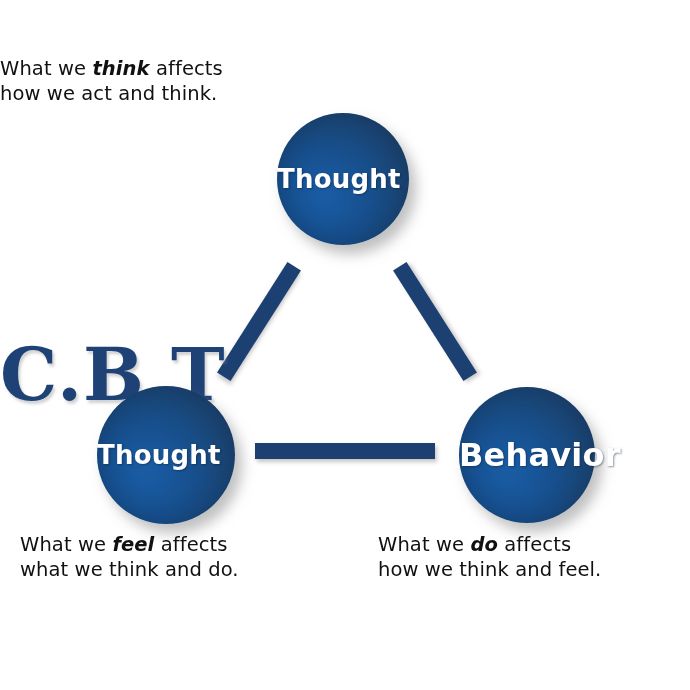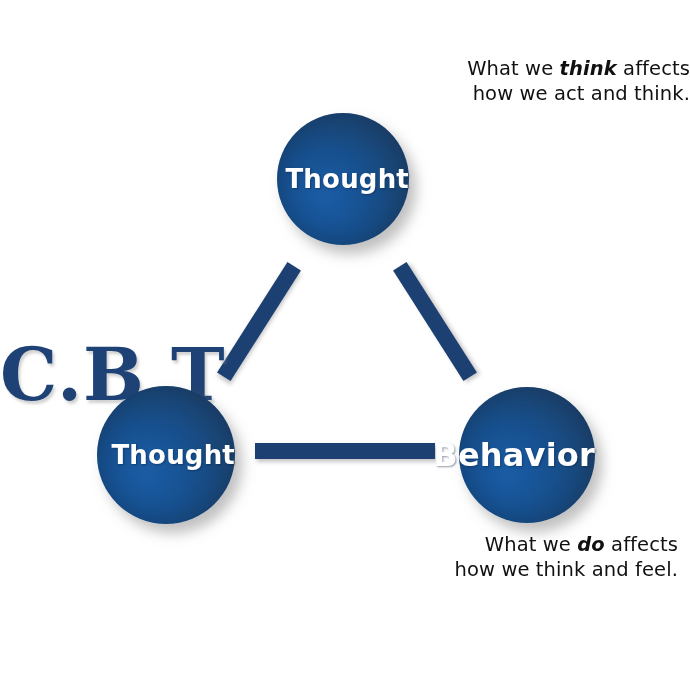--- a/index.html
+++ b/index.html
@@ -12,21 +12,21 @@
     width: 690px;
     height: 690px;
     background: #ffffff;
     overflow: hidden;
     font-family: "DejaVu Sans", "Liberation Sans", sans-serif;
   }
 
   
   .caption {
     position: absolute;
-    text-align: right;
+    text-align: left;
     color: #111111;
     font-family: "DejaVu Sans", "Liberation Sans", sans-serif;
     font-size: 19.5px;
     line-height: 25px;
     letter-spacing: 0.1px;
     white-space: nowrap;
   }
   .caption .kw {
     font-weight: bold;
     font-style: italic;
@@ -89,21 +89,21 @@
     letter-spacing: 1px;
     text-shadow: 2px 3px 3px rgba(150,150,150,0.45);
   }
 
   
   .node {
     position: absolute;
     border-radius: 50%;
     display: flex;
     align-items: center;
-    justify-content: flex-end;
+    justify-content: flex-start;
     background:
       radial-gradient(circle at 36% 62%,
         #1a5ca4 0%,
         #18569a 20%,
         #174f8c 40%,
         #1a4778 62%,
         #1d3f68 82%,
         #1d3a5e 100%);
     box-shadow:
       7px 9px 13px rgba(130,130,130,0.50),
@@ -163,19 +163,23 @@
   </div>
 
   <div class="node" id="node-emotion">
     <span class="node-label">Thought</span>
   </div>
 
   <div class="node" id="node-behavior">
     <span class="node-label">Behavior</span>
   </div>
 
+  <div class="caption" id="caption-emotion">
+    <div><span>What we </span><span class="kw">feel</span><span> affects</span></div>
+    <div>what we think and do.</div>
+  </div>
 
   <div class="caption" id="caption-behavior">
     <div><span>What we </span><span class="kw">do</span><span> affects</span></div>
     <div>how we think and feel.</div>
   </div>
 
 </div>
 
 </body></html>

